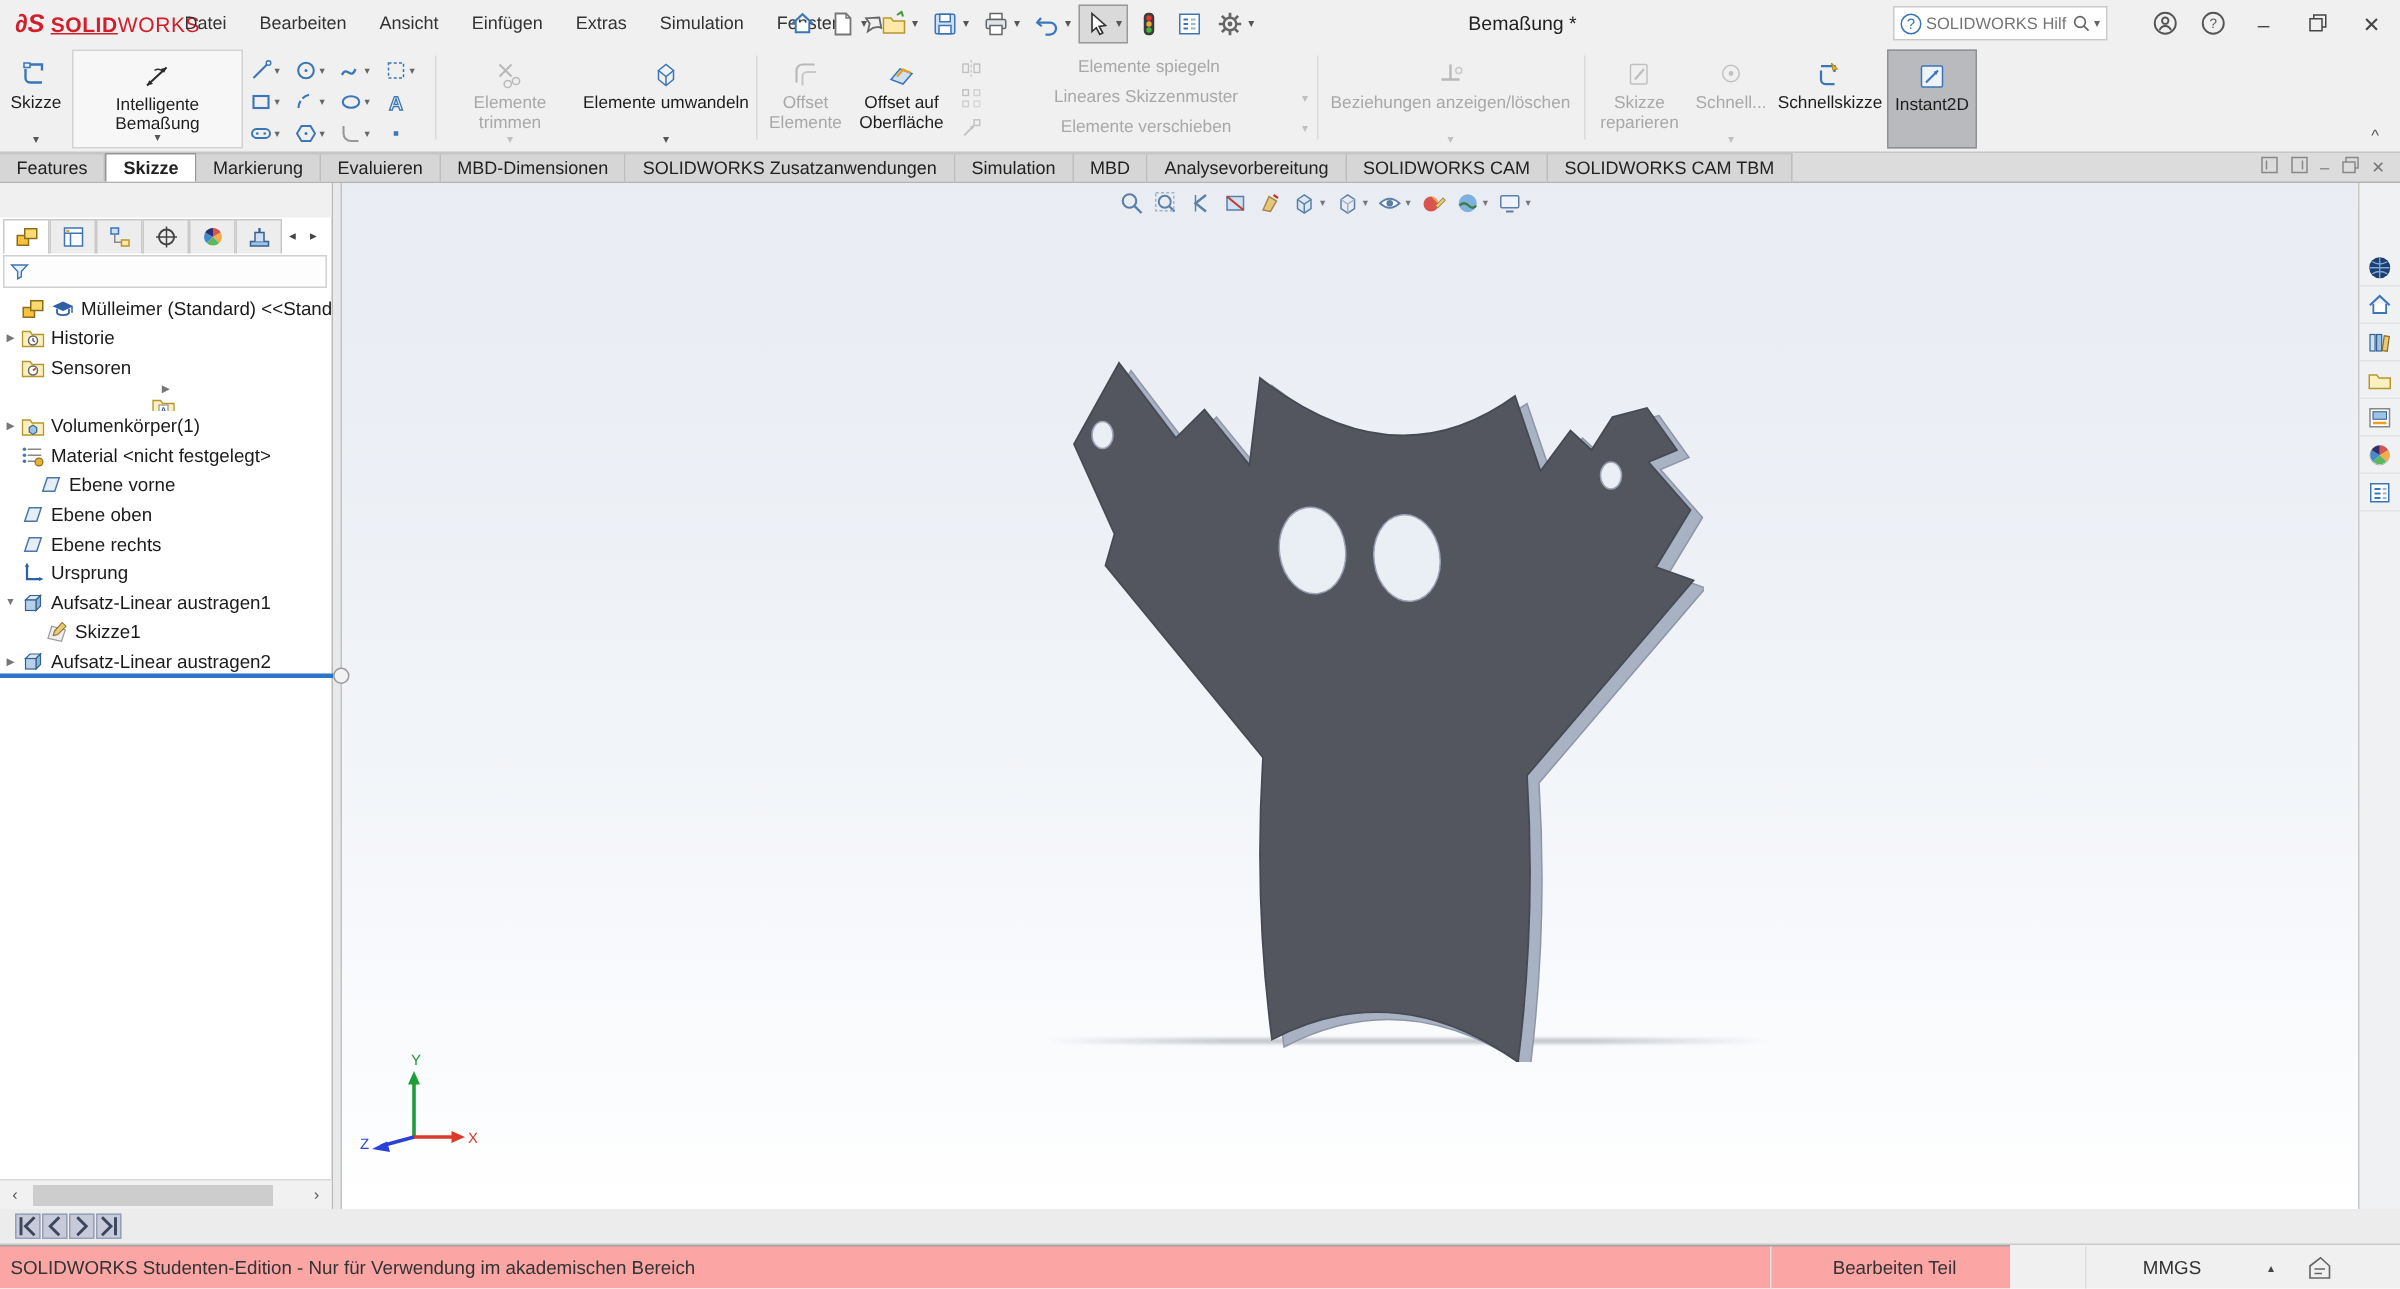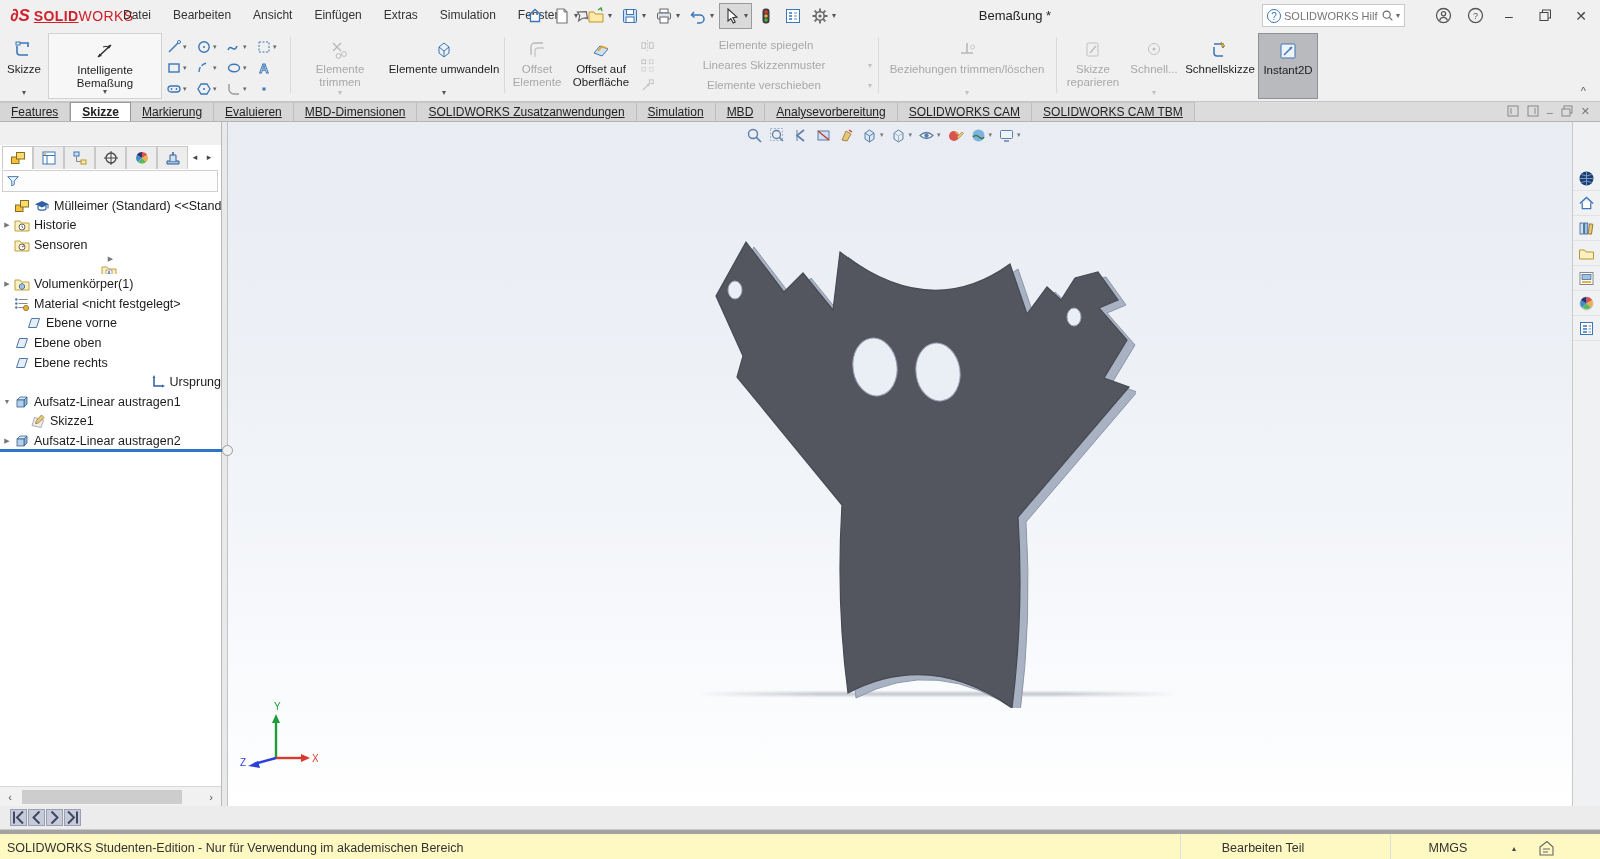--- a/index.html
+++ b/index.html
@@ -105,21 +105,21 @@
   #splitter { position:absolute; left:222px; top:0; width:6px; bottom:0; background:#e8e9ea; border-right:1px solid #c3c3c3; }
 
   
   #bottombar { position:absolute; left:0; top:806px; width:1600px; height:24px; background:#ececec; border-bottom:1px solid #c9c9c9; display:flex; align-items:stretch; }
   #nav-btns { display:flex; align-items:center; gap:1px; padding:0 4px 0 10px; }
   .nav-b { width:17px; height:17px; background:#c7cbd9; border:1px solid #98a0b5; color:#3c465f; font-size:8px; display:flex; align-items:center; justify-content:center; }
   .btab { padding:0 16px; font-size:12.5px; line-height:23px; color:#222; background:#d8d8d8; border-right:1px solid #b8b8b8; border-left:1px solid #e8e8e8; }
   .btab.active { background:#fdfdfd; font-weight:bold; }
 
   
-  #statusbar { position:absolute; left:0; top:830px; width:1600px; height:29px; background:#fef9c3; border-top:4px solid #a3a3a3; }
+  #statusbar { position:absolute; left:0; top:830px; width:1340px; height:29px; background:#fca5a5; border-top:1px solid #a3a3a3; }
   #status-msg { position:absolute; left:7px; top:0; height:29px; line-height:29px; font-size:12.5px; color:#333; }
   #status-edit { position:absolute; left:1180px; width:165px; text-align:center; top:0; height:29px; line-height:29px; font-size:12.5px; color:#333; border-left:1px solid #dedede; }
   #status-units { position:absolute; left:1390px; width:115px; text-align:center; top:0; height:29px; line-height:29px; font-size:12.5px; color:#333; border-left:1px solid #dedede; }
   #status-caret { position:absolute; left:1512px; top:0; height:29px; line-height:29px; font-size:8px; color:#444; }
   #status-tag { position:absolute; left:1538px; top:6px; width:17px; height:17px; }
 </style>
 </head>
 <body>
 
 <div id="app">
@@ -410,21 +410,21 @@
           <span class="slabel">Elemente verschieben</span>
           <span class="caret">▾</span>
         </div>
       </div>
     <div class="vsep" style="left:878px;"></div>
     <div class="rgroup disabled" style="left:884px;width:166px;">
       <span class="ricon"><svg viewBox="0 0 22 22">
             <path d="M11 4v10M5 14h12" stroke="#777" stroke-width="1.6"></path>
             <circle cx="16.5" cy="8" r="2" fill="none" stroke="#999"></circle>
           </svg></span>
-      <span class="rlabel">Beziehungen trimmen/löschen</span>
+      <span class="rlabel">Beziehungen anzeigen/löschen</span>
       <span class="rcaret">▾</span>
     </div>
     <div class="vsep" style="left:1056px;"></div>
     <div class="rgroup disabled" style="left:1060px;width:66px;">
       <span class="ricon"><svg viewBox="0 0 22 22">
             <rect x="5" y="4" width="11" height="13" rx="1" fill="none" stroke="#888"></rect>
             <path d="M8 14l6-7" stroke="#b08030" stroke-width="1.6"></path>
           </svg></span>
       <span class="rlabel">Skizze reparieren</span>
     </div>
@@ -449,21 +449,21 @@
             <rect x="4" y="4" width="14" height="14" rx="1" fill="#eef3f9" stroke="#3a76b8"></rect>
             <path d="M7 15 15 7" stroke="#3a76b8" stroke-width="1.4"></path>
             <path d="M15 7l-3 .8L14 10z" fill="#3a76b8"></path>
           </svg></span>
       <span class="rlabel">Instant2D</span>
     </div>
     <div id="ribbon-collapse">^</div>
   </div>
 
   <div id="cmdtabs">
-    <div id="ctab-list" style="display:flex;text-decoration:underline;">
+    <div id="ctab-list" style="display:flex;">
         <div class="ctab">Features</div>
         <div class="ctab active">Skizze</div>
         <div class="ctab">Markierung</div>
         <div class="ctab">Evaluieren</div>
         <div class="ctab">MBD-Dimensionen</div>
         <div class="ctab">SOLIDWORKS Zusatzanwendungen</div>
         <div class="ctab">Simulation</div>
         <div class="ctab">MBD</div>
         <div class="ctab">Analysevorbereitung</div>
         <div class="ctab">SOLIDWORKS CAM</div>
@@ -777,21 +777,21 @@
               </svg></span>
             <span class="tlabel">Ebene oben</span>
           </div>
           <div class="trow" style="padding-left: 0px;">
             <span class="exp" style="color: rgb(119, 119, 119); font-size: 7px;"></span>
             <span class="ticon"><svg viewBox="0 0 16 16">
                 <path d="M2.5 12.5 5.5 3.5h8l-3 9z" fill="rgba(150,185,220,.25)" stroke="#4a77a8" stroke-width="1"></path>
               </svg></span>
             <span class="tlabel">Ebene rechts</span>
           </div>
-          <div class="trow" style="padding-left: 0px; justify-content: flex-end;">
+          <div class="trow" style="padding-left: 0px;">
             <span class="exp" style="color: rgb(119, 119, 119); font-size: 7px;"></span>
             <span class="ticon"><svg viewBox="0 0 16 16">
                 <path d="M4 3v9h9" fill="none" stroke="#2f5fa5" stroke-width="1.5"></path>
                 <path d="M4 1 2.6 4h2.8z" fill="#2f5fa5"></path>
                 <path d="M15 12l-3-1.4v2.8z" fill="#2f5fa5"></path>
               </svg></span>
             <span class="tlabel">Ursprung</span>
           </div>
           <div class="trow" style="padding-left: 0px;">
             <span class="exp" style="color: rgb(119, 119, 119); font-size: 7px;">▼</span>

